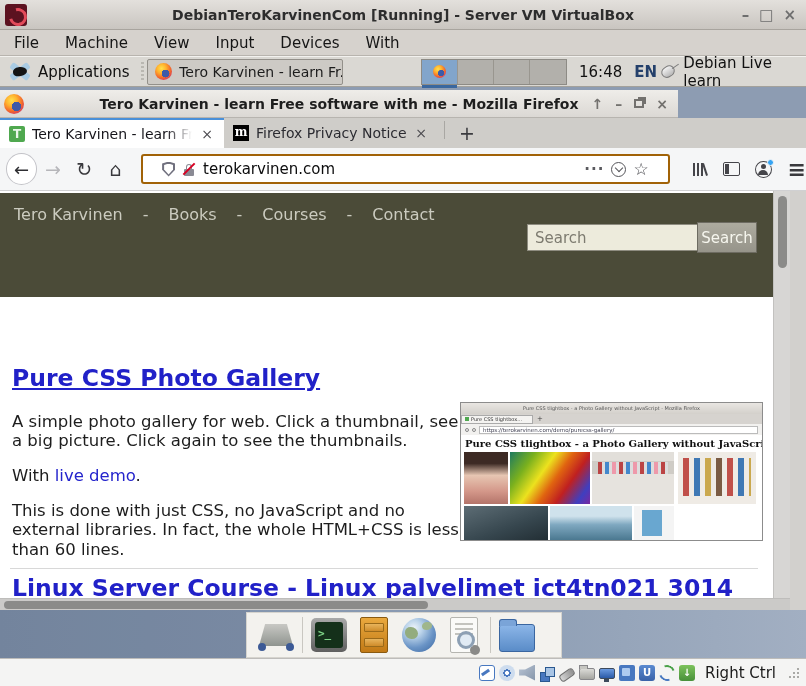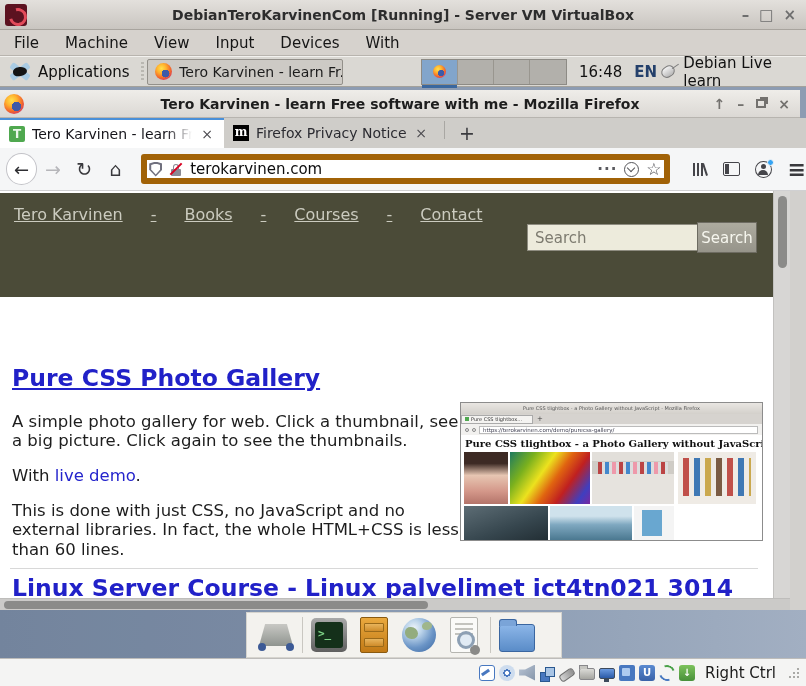--- a/index.html
+++ b/index.html
@@ -81,21 +81,21 @@
   .clock { margin-left:12px; }
   .kbd-box { margin-left:12px; font-weight:bold; color:#24406b; }
   .mouse-icon { width:16px; height:11px; margin:0 6px 0 4px;
     background:linear-gradient(#f2f2f2,#b9b9b9); border:1px solid #7c7c7c;
     border-radius:6px; transform:rotate(-35deg); position:relative; }
   .mouse-icon::after { content:""; position:absolute; right:-7px; top:4px; width:8px; height:1px; background:#7c7c7c; }
   .user-label { margin-left:2px; margin-right:8px; }
 
   
   .ff-titlebar {
-    left:0; top:90px; width:800px; height:28px;
+    left:0; top:90px; width:678px; height:28px;
     background:linear-gradient(#efede9,#dbd8d4); border-bottom:1px solid #b7b4af;
     display:flex; align-items:center;
   }
   .ff-titlebar .ff-orb { width:20px; height:20px; margin-left:4px; }
   .ff-title { position:absolute; left:0; right:0; text-align:center; font-size:14px; font-weight:bold; color:#1e1e1e; }
   .ff-winbtns { margin-left:auto; display:flex; gap:12px; padding-right:10px; z-index:2; align-items:center; }
   .ff-winbtns .glyph { font-size:14px; font-weight:bold; color:#73716e; }
   .restore-box { width:10px; height:9px; border:2px solid #73716e; box-shadow:3px -3px 0 -1px #73716e; }
 
   .tabbar { left:0; top:118px; width:806px; height:30px; background:#cfcdc9; display:flex; align-items:flex-end; }
@@ -112,22 +112,22 @@
   .tab-close { font-size:14px; color:#4c4b50; padding:0 2px; }
   .tab-divider { width:1px; height:18px; background:#a9a7a3; margin:0 6px 6px 6px; align-self:center; }
   .newtab-btn { font-size:19px; color:#3b3b3f; padding:0 8px; align-self:center; }
 
   .navbar { left:0; top:148px; width:806px; height:43px; background:#f5f6f7; border-bottom:1px solid #d0d0d2;
     display:flex; align-items:center; }
   .nav-icon { font-size:19px; color:#39393d; width:32px; text-align:center; }
   .back-circle { width:32px; height:32px; border:1px solid #c3c3c8; border-radius:50%; background:#fff;
     display:flex; align-items:center; justify-content:center; margin-left:6px; font-size:18px; color:#2e2e32; }
   .fwd { color:#b6b6ba; }
-  .urlbar { width:540px; height:30px; background:#fff; border:6px solid #a16207; border-radius:3px;
-    margin-left:10px; display:flex; align-items:center; padding:0 2px; gap:7px; }
+  .urlbar { width:540px; height:30px; background:#fff; border:2px solid #a16207; border-radius:3px;
+    margin-left:10px; display:flex; align-items:center; padding:0 19px; gap:7px; }
   .shield-outer { width:13px; height:15px; background:#70707e;
     clip-path:polygon(50% 0,100% 14%,100% 55%,50% 100%,0 55%,0 14%); position:relative; flex:0 0 auto; }
   .shield-inner { position:absolute; left:2px; top:2px; width:9px; height:11px; background:#fff;
     clip-path:polygon(50% 0,100% 14%,100% 55%,50% 100%,0 55%,0 14%); }
   .lock-wrap { position:relative; width:14px; height:15px; flex:0 0 auto; }
   .lock-body { position:absolute; left:2px; top:7px; width:10px; height:7px; background:#8a8a94; border-radius:1px; }
   .lock-arc { position:absolute; left:4px; top:2px; width:6px; height:7px; border:1.5px solid #8a8a94;
     border-bottom:none; border-radius:4px 4px 0 0; }
   .lock-slash { position:absolute; left:-1px; top:6px; width:16px; height:2px; background:#d70022; transform:rotate(-45deg); }
   .url-text { font-size:15px; color:#0c0c0d; flex:1; }
@@ -144,21 +144,21 @@
   .sidebar-ic::after { content:""; position:absolute; left:1px; top:1px; bottom:1px; width:4px; background:#45454a; }
   .account { width:17px; height:17px; border:1.5px solid #45454a; border-radius:50%; margin-left:15px; position:relative; }
   .account::before { content:""; position:absolute; left:5px; top:2.5px; width:5px; height:5px; border-radius:50%; background:#45454a; }
   .account::after { content:""; position:absolute; left:2.5px; top:8.5px; width:10px; height:5px; border-radius:5px 5px 0 0; background:#45454a; }
   .notif-dot { position:absolute; right:-3px; top:-3px; width:7px; height:7px; background:#35a4f4; border-radius:50%; border:1px solid #f5f6f7; }
   .hamburger { font-size:22px; color:#39393d; margin-left:16px; font-weight:bold; }
 
   
   .content { left:0; top:191px; width:773px; height:407px; background:#fff; overflow:hidden; }
   .site-header { position:absolute; left:0; top:2px; width:773px; height:104px; background:#4b4b38; }
-  .site-nav { position:absolute; left:14px; top:12px; display:flex; gap:28px; font-size:16px; color:#cbcbbf;text-decoration:underline; }
+  .site-nav { position:absolute; left:14px; top:12px; display:flex; gap:20px; font-size:16px; color:#cbcbbf; }
   .site-nav a { color:#cbcbbf; text-decoration:none; }
   .search-row { position:absolute; right:16px; top:29px; display:flex; align-items:center; }
   .search-input { width:170px; height:27px; background:#edebdc; border:1px solid #8e8c80; border-right:none;
     font-size:15px; color:#7d7b70; padding:0 7px; font-family:"DejaVu Sans", sans-serif; }
   .search-input::placeholder { color:#7d7b70; }
   .search-btn { width:60px; height:31px; background:linear-gradient(#adab9f,#96948a); border:1px solid #6d6b61;
     color:#f6f6ee; font-size:15px; font-family:"DejaVu Sans", sans-serif; }
 
   .h2 { position:absolute; left:12px; font-size:23.5px; font-weight:bold; color:#2121c8; }
   .h2a { top:173px;text-decoration:underline; }

